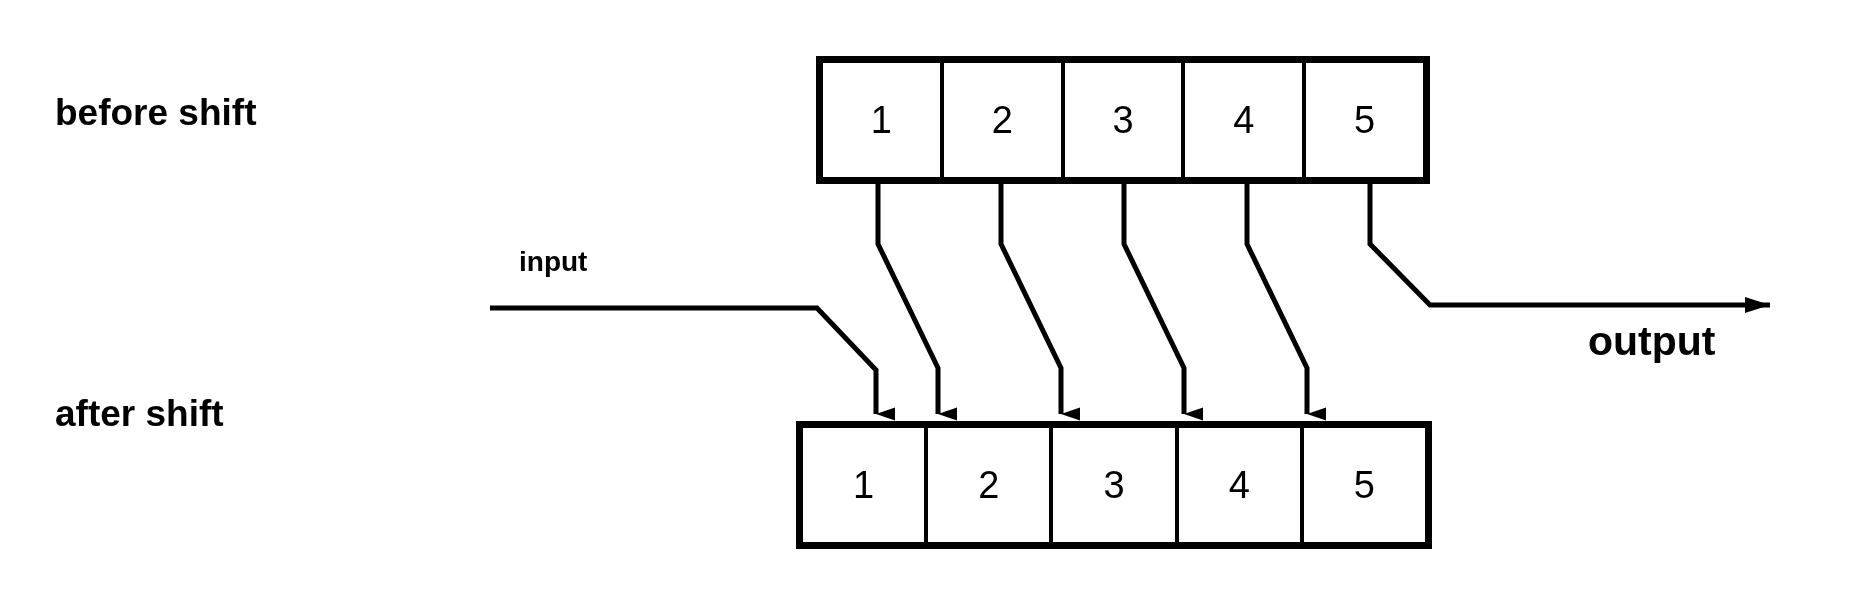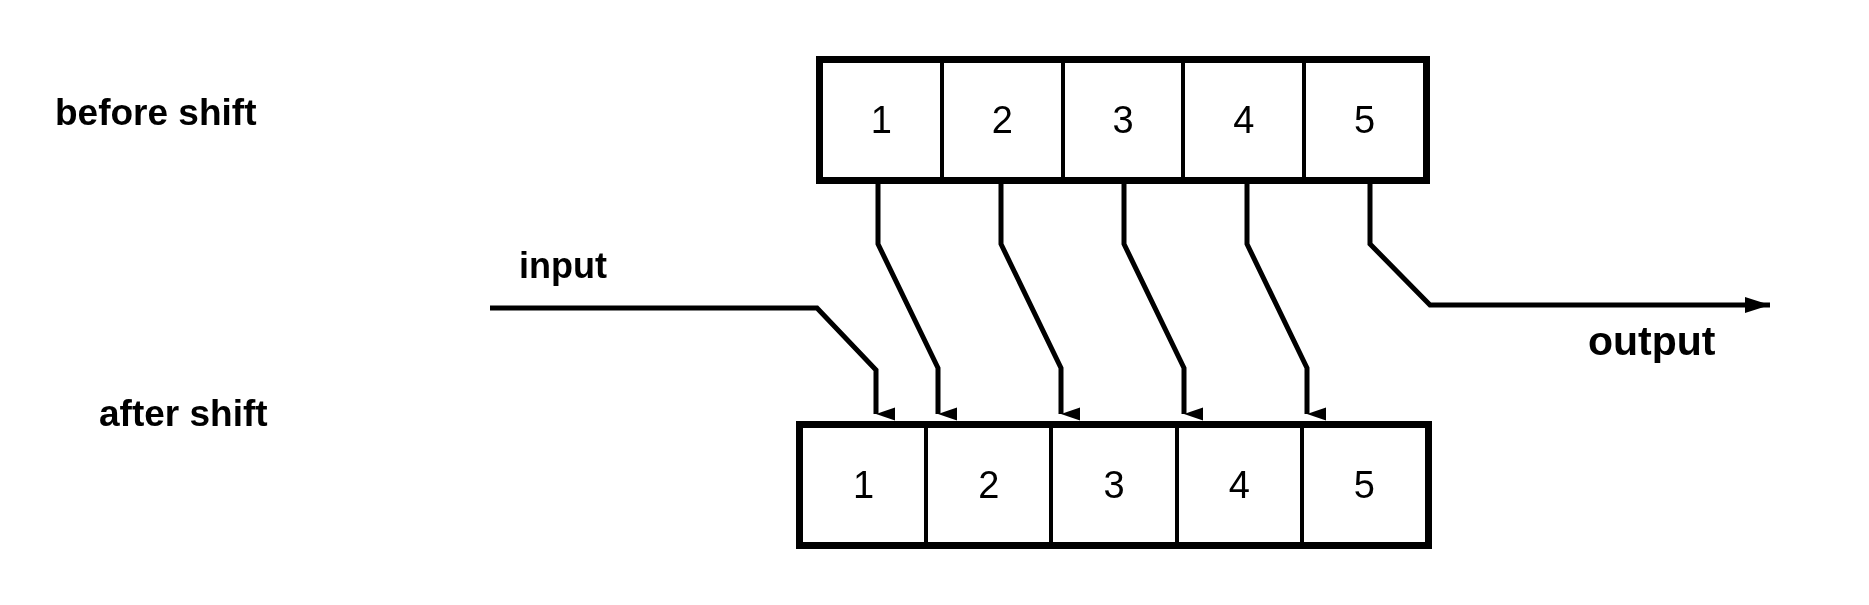--- a/index.html
+++ b/index.html
@@ -17,22 +17,22 @@
     font-family: "Liberation Sans", "DejaVu Sans", sans-serif;
   }
   .label {
     position: absolute;
     font-weight: bold;
     color: #000000;
     white-space: nowrap;
     line-height: 1;
   }
   #label-before-shift { left: 55px;  top: 94px;  font-size: 37px; }
-  #label-after-shift  { left: 55px;  top: 395px; font-size: 37px; margin-left: 44px; }
-  #label-input        { left: 519px; top: 248px; font-size: 36px; }
+  #label-after-shift  { left: 55px;  top: 395px; font-size: 37px; }
+  #label-input        { left: 519px; top: 248px; font-size: 28px; }
   #label-output       { left: 1588px;top: 321px; font-size: 41px; }
 
   .register {
     position: absolute;
     display: flex;
     border: 7px solid #000000;
     box-sizing: border-box;
     background: #ffffff;
   }
   #register-before { left: 816px; top: 56px;  width: 614px; height: 128px; }

